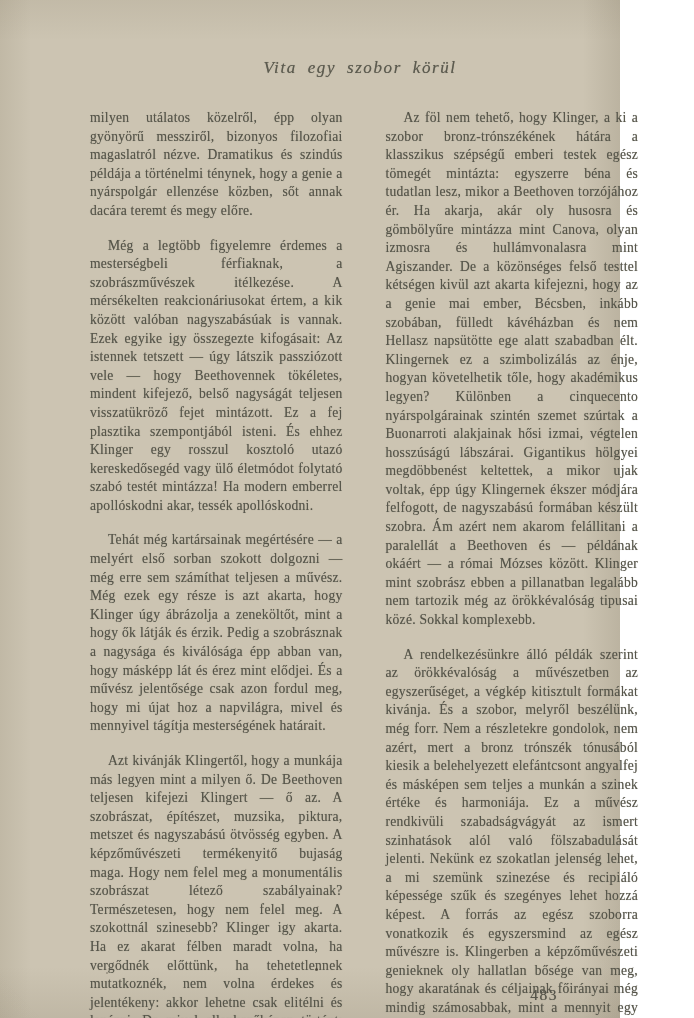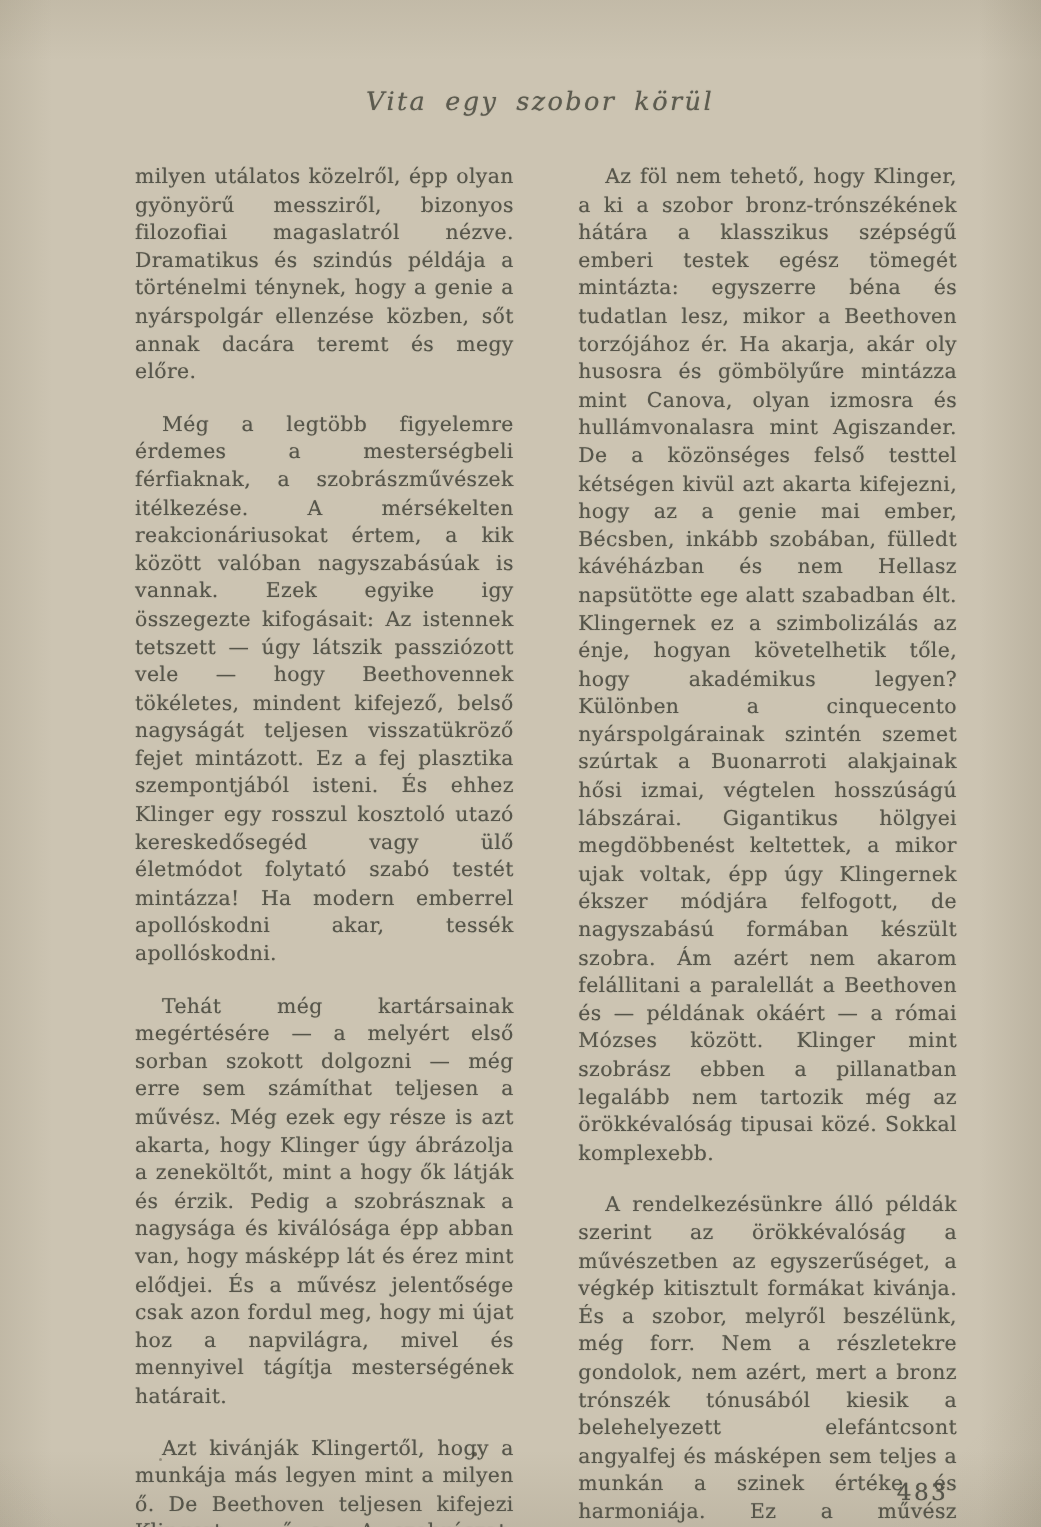--- a/index.html
+++ b/index.html
@@ -7,29 +7,30 @@
     padding: 0;
   }
   body {
     width: 694px;
     height: 1018px;
     overflow: hidden;
     font-family: "DejaVu Serif", serif;
   }
   .page {
     position: relative;
-    width: 694px;
+    width: 620px;
     height: 1018px;
     box-sizing: border-box;
     background:
       radial-gradient(ellipse 130% 120% at 46% 44%, rgba(0,0,0,0) 55%, rgba(88,78,56,0.16) 92%, rgba(80,70,50,0.24) 100%),
       linear-gradient(to right, rgba(110,100,75,0.12) 0%, rgba(0,0,0,0) 5%, rgba(0,0,0,0) 94%, rgba(100,90,68,0.16) 100%),
       linear-gradient(to bottom, rgba(110,100,75,0.10) 0%, rgba(0,0,0,0) 4%, rgba(0,0,0,0) 95%, rgba(100,90,68,0.12) 100%),
       #ccc4b2;
     color: #55544a;
+    font-family: Liberation Serif, serif;
   }
   .running-title {
     position: absolute;
     top: 58px;
     left: 80px;
     width: 560px;
     text-align: center;
     font-style: italic;
     font-size: 17px;
     letter-spacing: 1.6px;

